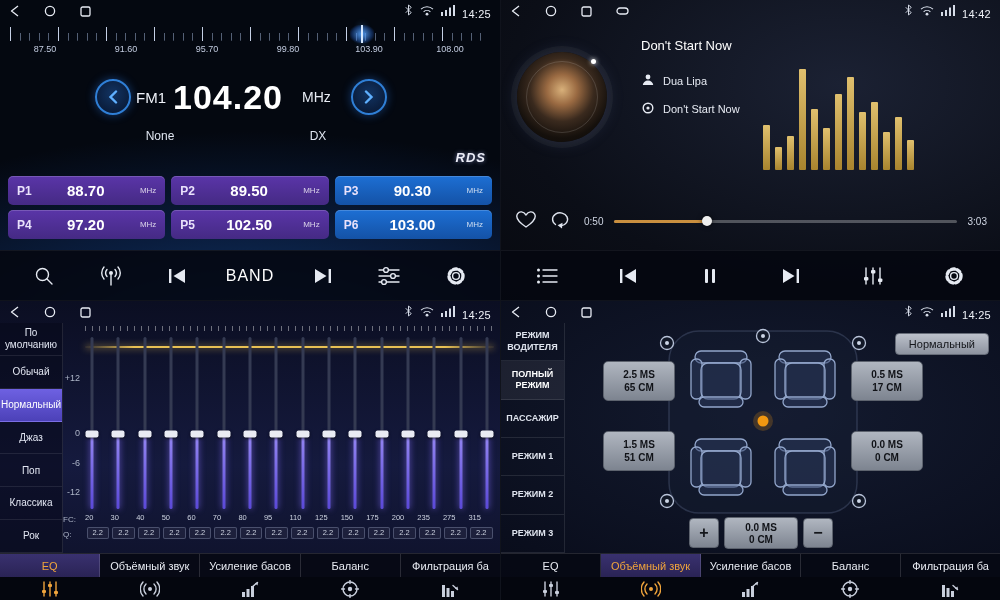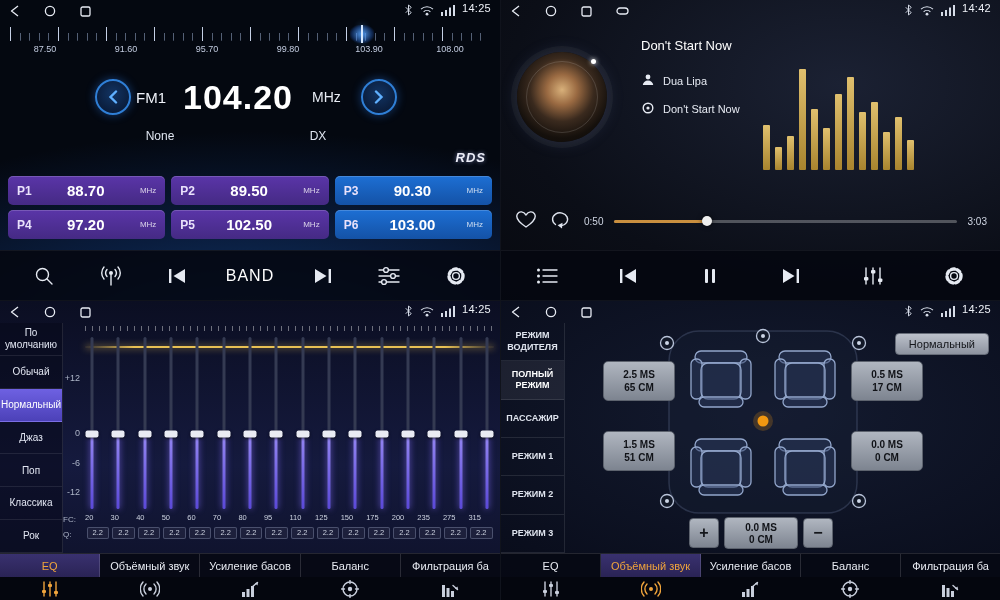--- a/index.html
+++ b/index.html
@@ -10,21 +10,21 @@
   .q-radio{left:0;top:0;background:radial-gradient(130% 95% at 50% 118%, #14407a 0%, #0a1d3e 42%, #040810 78%)}
   .q-player{left:500px;top:0;background:radial-gradient(120% 120% at 68% 28%, #1b2133 0%, #0b0e17 55%, #05060a 100%);border-left:1px solid #10131c}
   .q-eq{left:0;top:300px;background:linear-gradient(180deg,#0b0e22 0%, #151a3e 55%, #0d1026 100%);border-top:1px solid #10131c}
   .q-sur{left:500px;top:300px;background:radial-gradient(120% 100% at 55% 38%, #141b30 0%, #0a0e1d 60%, #060810 100%);border-top:1px solid #10131c;border-left:1px solid #10131c}
 
   
   .statusbar{position:absolute;top:0;left:0;right:0;height:22px;display:flex;align-items:center;
     justify-content:space-between;padding:0 9px;z-index:6}
   .nav{display:flex;gap:24px;align-items:center}
   .nav span{display:flex;align-items:center}
-  .status-right{display:flex;gap:7px;align-items:flex-start}
+  .status-right{display:flex;gap:7px;align-items:flex-end}
   .time{font-size:11px;color:#eef1f7;letter-spacing:.3px}
   .sic .s{stroke:#d6dce8;stroke-width:1.1;fill:none}
   .sic .f{fill:#d6dce8;stroke:none}
   .nic .s{stroke:#e8ecf4;stroke-width:1.3;fill:none;stroke-linejoin:round}
 
   
   .ic .s{stroke:currentColor;stroke-width:1.4;fill:none;stroke-linecap:round;stroke-linejoin:round}
   .ic .f{fill:currentColor;stroke:none}
 
   
@@ -37,21 +37,21 @@
     background:radial-gradient(ellipse at center, rgba(90,165,255,.85), rgba(45,115,235,.3) 60%, transparent 78%)}
   .scale-indicator::after{content:"";position:absolute;left:11px;top:0;bottom:0;width:2px;background:#d5e8ff;box-shadow:0 0 7px #4da0ff}
   .scale-labels{position:absolute;top:44px;left:25px;right:30px;display:flex;justify-content:space-between}
   .scale-label{width:40px;text-align:center;font-size:9px;color:#c3cce0}
   .freq-main{position:absolute;top:72px;left:0;right:0;height:50px;display:flex;align-items:center}
   .round-btn{width:36px;height:36px;border-radius:50%;border:2px solid #2f7fd6;flex:0 0 auto;
     background:radial-gradient(circle at 50% 40%, #123463 0%, #0a1c3a 75%);display:flex;align-items:center;justify-content:center;
     box-shadow:0 0 10px rgba(40,120,230,.45)}
   .btn-left{margin-left:95px}
   .band-name{margin-left:5px;font-size:15px;color:#f0f3fa}
-  .freq-big{margin-left:16px;font-size:34px;font-weight:bold;letter-spacing:1px;color:#fff;width:112px;text-align:center}
+  .freq-big{margin-left:6px;font-size:34px;font-weight:bold;letter-spacing:1px;color:#fff;width:112px;text-align:center}
   .freq-unit{margin-left:18px;font-size:14px;color:#e8ecf4}
   .btn-right{margin-left:20px}
   .freq-sub-left{position:absolute;left:128px;top:129px;width:64px;text-align:center;font-size:12px;color:#dfe5f0}
   .freq-sub-right{position:absolute;left:296px;top:129px;width:44px;text-align:center;font-size:12px;color:#dfe5f0}
   .rds{position:absolute;right:14px;top:150px;font-size:13px;font-weight:bold;font-style:italic;letter-spacing:1px;
     color:#eceef8;text-shadow:0 0 4px rgba(180,190,255,.6)}
   .presets{position:absolute;left:8px;right:8px;top:176px;display:grid;grid-template-columns:repeat(3,1fr);
     grid-template-rows:29px 29px;gap:5px 6px}
   .preset{border-radius:5px;display:flex;align-items:center;padding:0 9px;gap:6px;box-shadow:inset 0 1px 0 rgba(255,255,255,.18)}
   .preset.purple{background:linear-gradient(180deg,#5a35a8,#452a84)}

